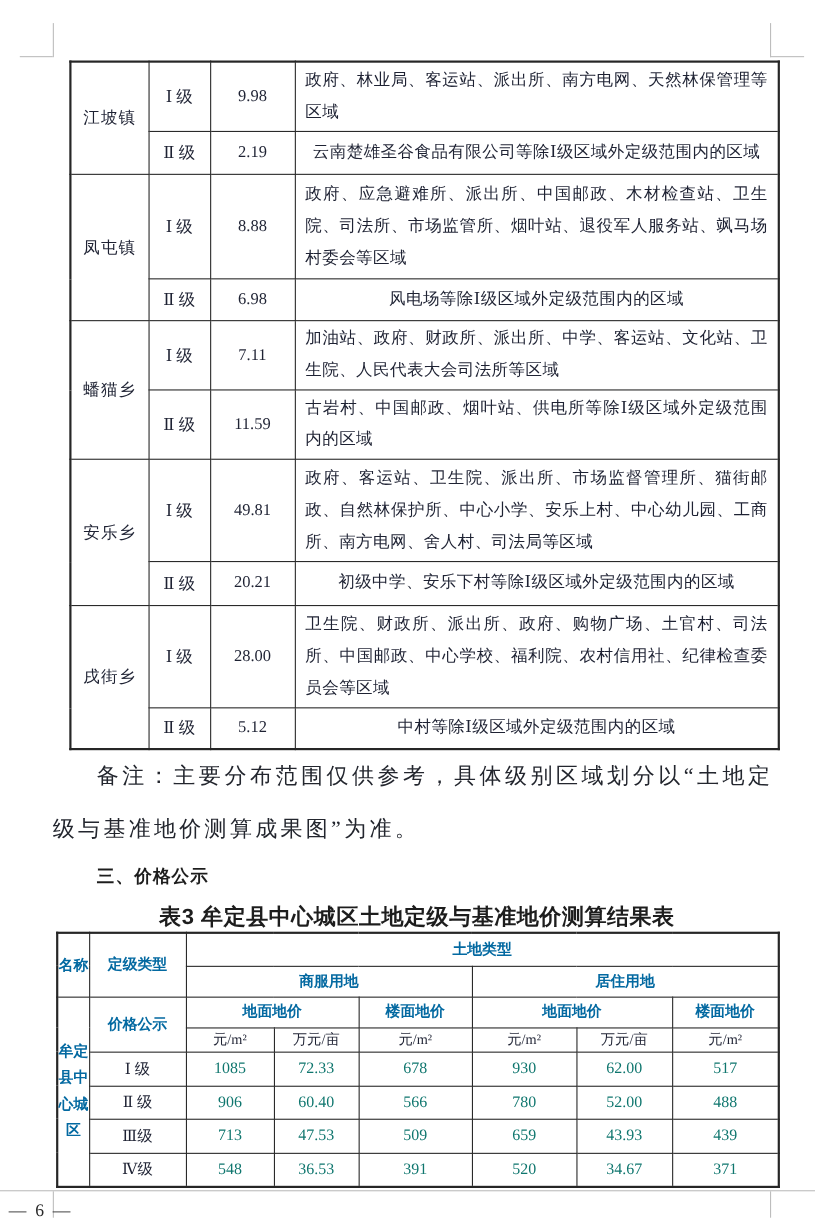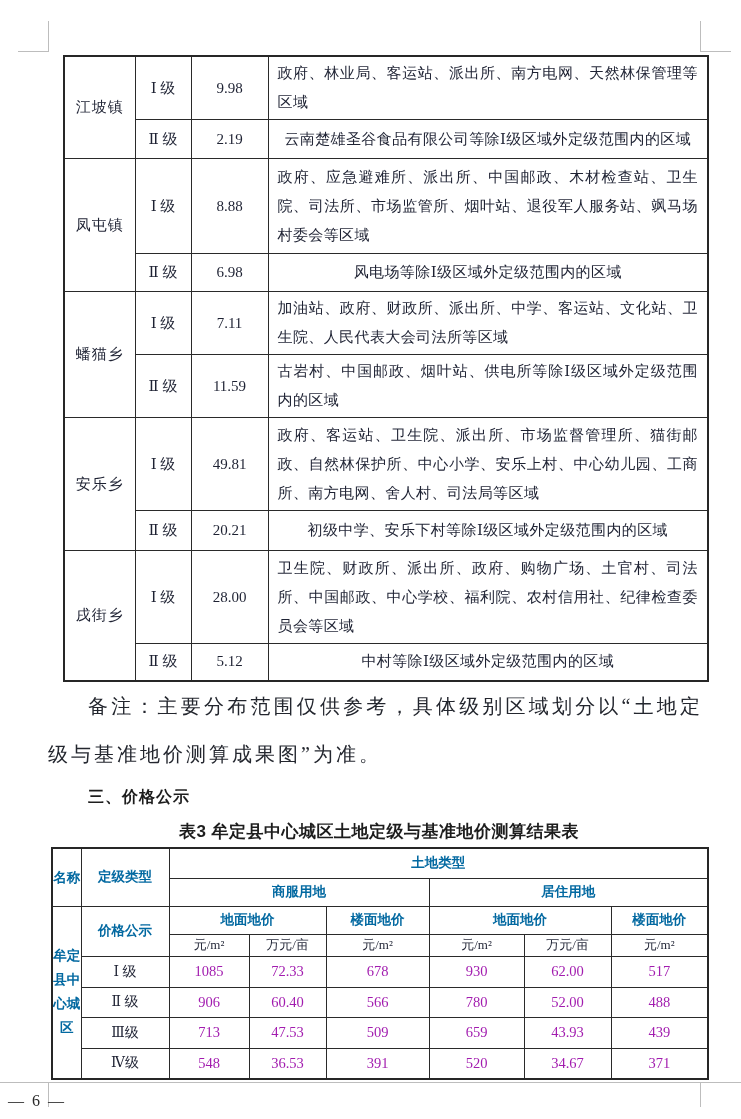--- a/index.html
+++ b/index.html
@@ -37,41 +37,41 @@
     text-indent:40px; color:#23262e; text-align:justify;
   }
   .heading {
     position:absolute; left:88px; top:772px;
     font-family:Liberation Mono, monospace;
     font-weight:bold; font-size:16px; color:#1d1d1d; letter-spacing:1px;margin-top:15px;
   }
   .caption {
     position:absolute; left:51px; top:820px; width:656px; text-align:center;
     font-family:"Liberation Sans","DejaVu Sans",sans-serif;
-    font-weight:bold; font-size:17px; color:#1d1d1d; letter-spacing:0.5px;
+    font-weight:bold; font-size:20px; color:#1d1d1d; letter-spacing:0.5px;
   }
 
   
   table.t3 {
     position:absolute; left:51px; top:847px; width:656px;
     border-collapse:collapse; table-layout:fixed;
     border:2px solid #262626;
   }
   table.t3 td {
     border:1px solid #2a2a2a; vertical-align:middle; text-align:center;
     font-size:14px; color:#1e2233; padding:0 2px; overflow:hidden;
   }
   table.t3 td.hdr {
     font-family:"Liberation Sans","DejaVu Sans",sans-serif;
     font-weight:bold; font-size:13.5px; color:#0369a1;
   }
   table.t3 td.vert  { line-height:19px; padding:2px 0; }
   table.t3 td.vert2 { line-height:24px; padding:2px 0; }
   table.t3 td.unit { font-size:13px; }
-  table.t3 td.num  { color:#a21caf; font-size:14.5px; }
+  table.t3 td.num  { color:#0f766e; font-size:14.5px; }
   table.t3 td.lvl3 { font-size:14px; }
 
   .pagenum {
     position:absolute; left:8px; top:1092px;
     font-size:16px; color:#2a2a2a; letter-spacing:2px;
   }
 </style>
 </head>
 <body>
 

